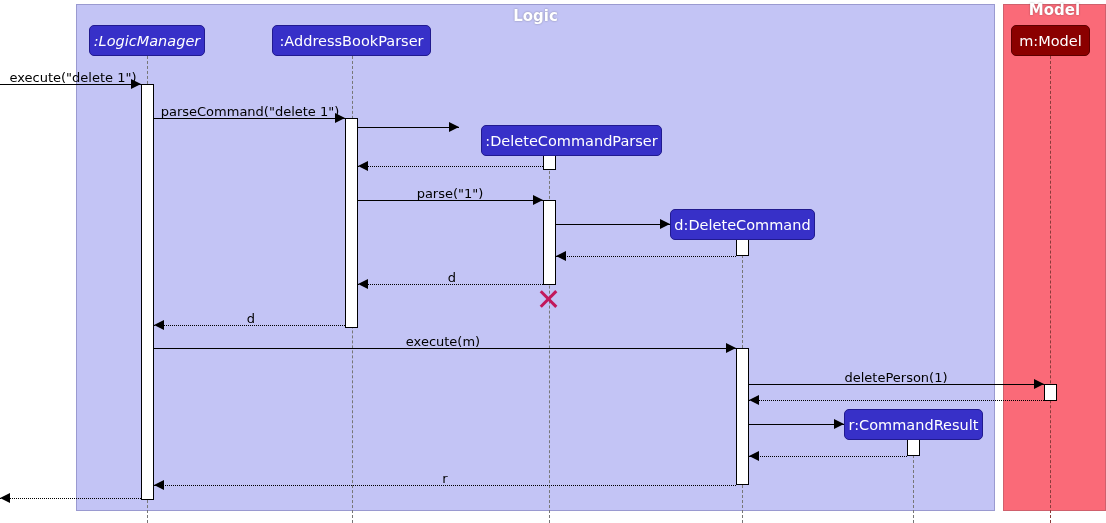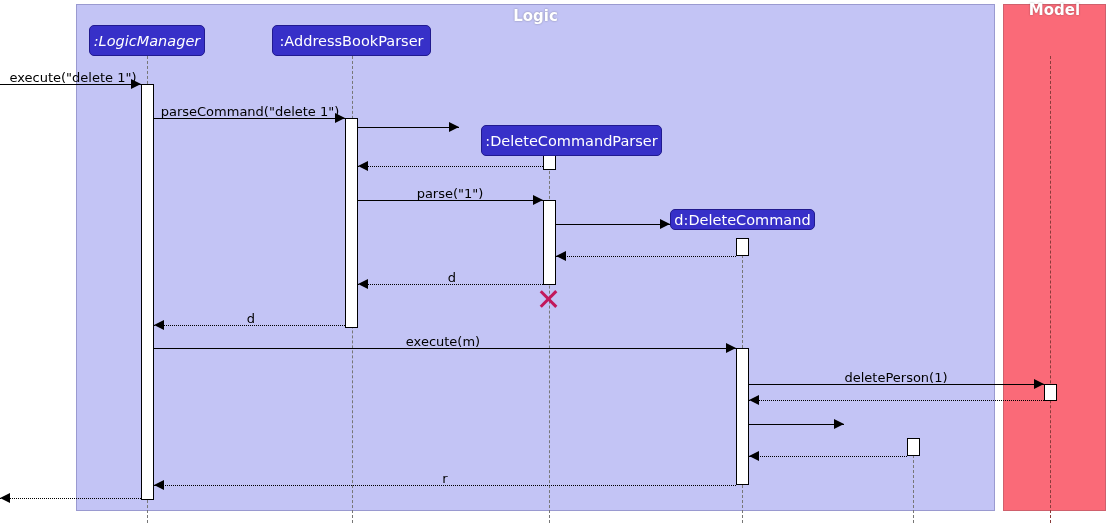--- a/index.html
+++ b/index.html
@@ -95,17 +95,23 @@
     <div class="act" style="left: 1044px; top: 384px; width: 13px; height: 17px;"></div>
     <div class="obj-box obj-logic" style="left: 89px; top: 25px; width: 116px; height: 31px; font-style: italic;">
       <span>:LogicManager</span>
     </div>
     <div class="obj-box obj-logic" style="left: 272px; top: 25px; width: 159px; height: 31px;">
       <span>:AddressBookParser</span>
     </div>
     <div class="obj-box obj-logic" style="left: 459px; top: 125px; width: 181px; height: 31px; margin-left: 22px;">
       <span>:DeleteCommandParser</span>
     </div>
-    <div class="obj-box obj-logic" style="left: 670px; top: 209px; width: 145px; height: 21px;">
+    <div class="obj-box obj-logic" style="left: 670px; top: 209px; width: 145px; height: 31px;">
       <span>d:DeleteCommand</span>
+    </div>
+    <div class="obj-box obj-logic" style="left: 844px; top: 409px; width: 139px; height: 31px;">
+      <span>r:CommandResult</span>
+    </div>
+    <div class="obj-box obj-model" style="left: 1011px; top: 25px; width: 79px; height: 31px;">
+      <span>m:Model</span>
     </div>
     <div class="xmark" style="left: 538px; top: 288px;"></div>
   </div>
 
 </body></html>

